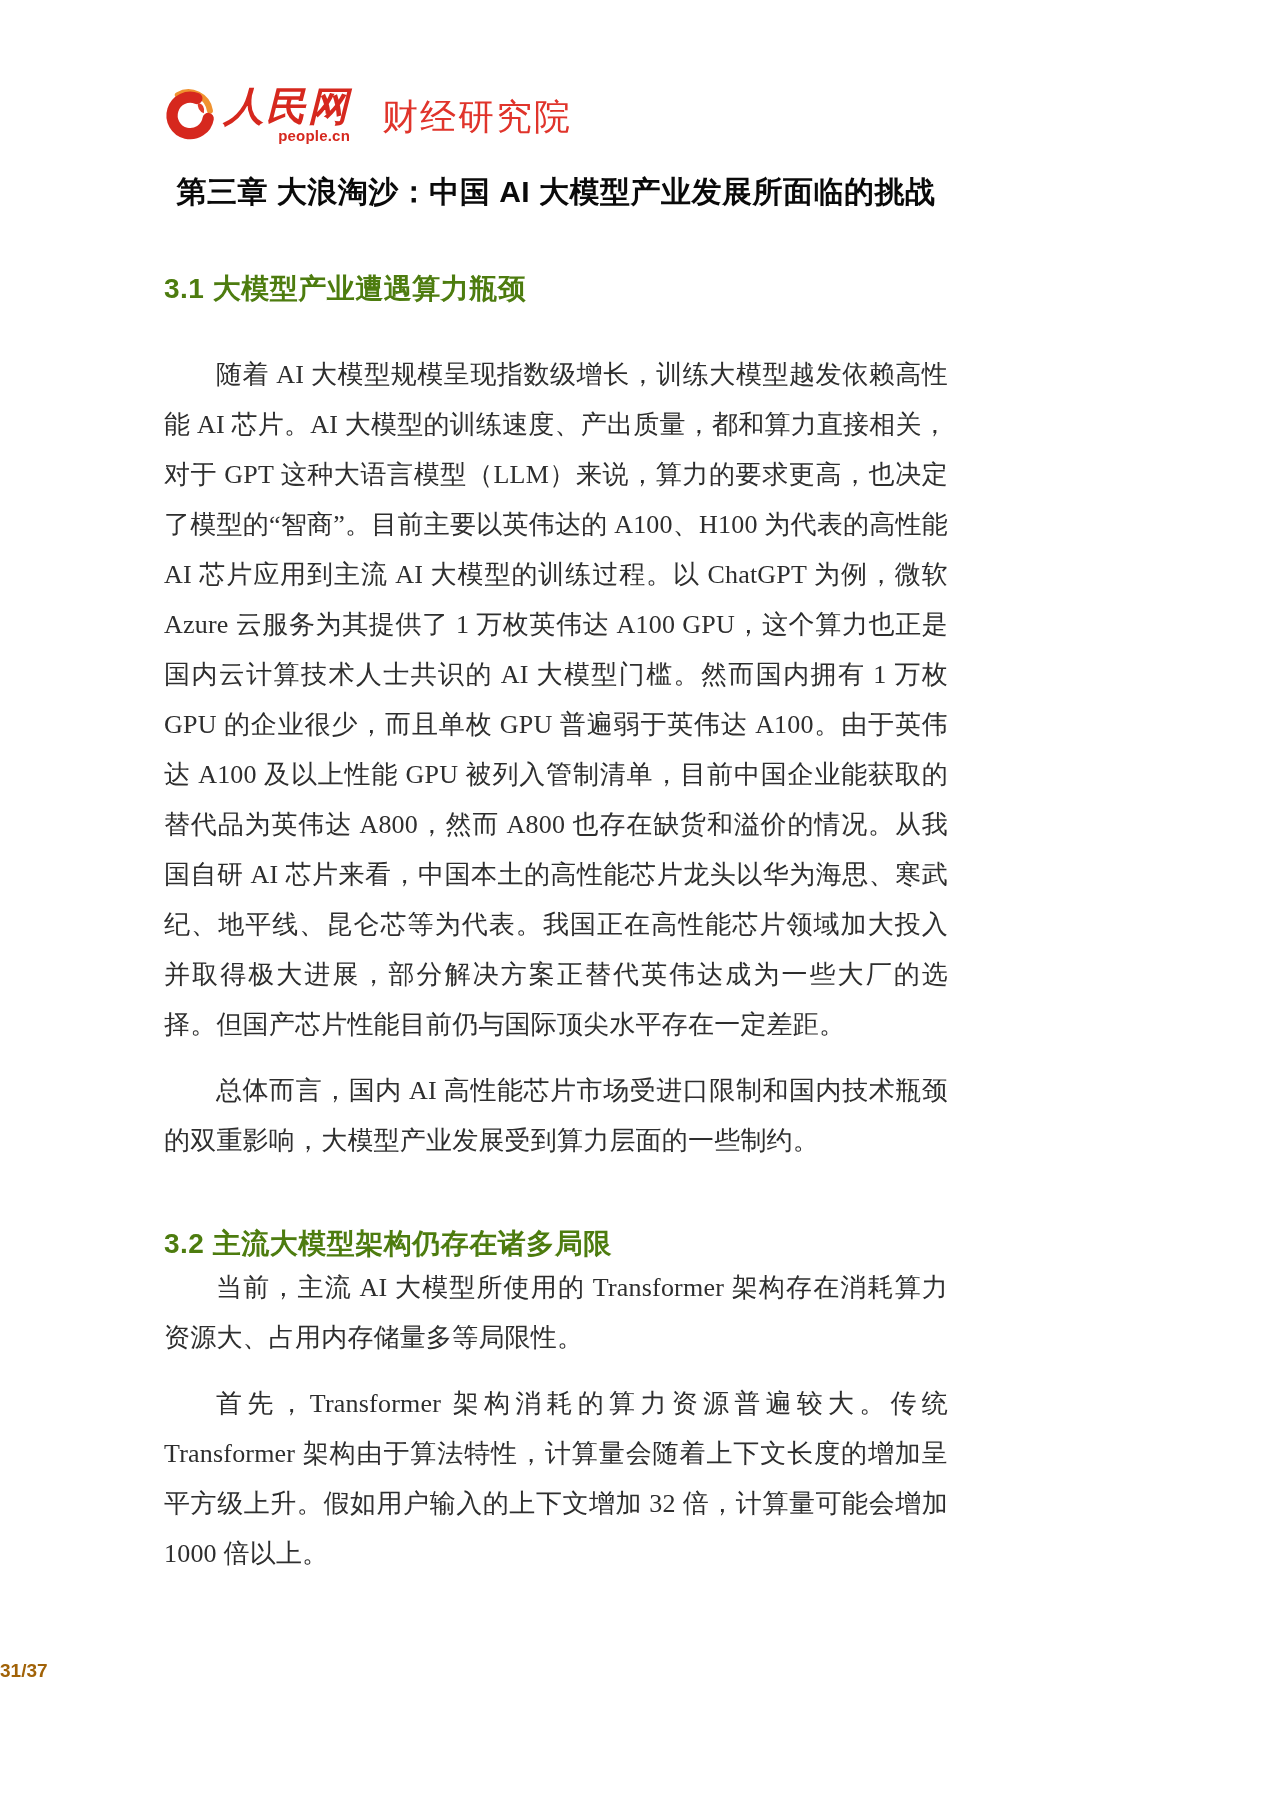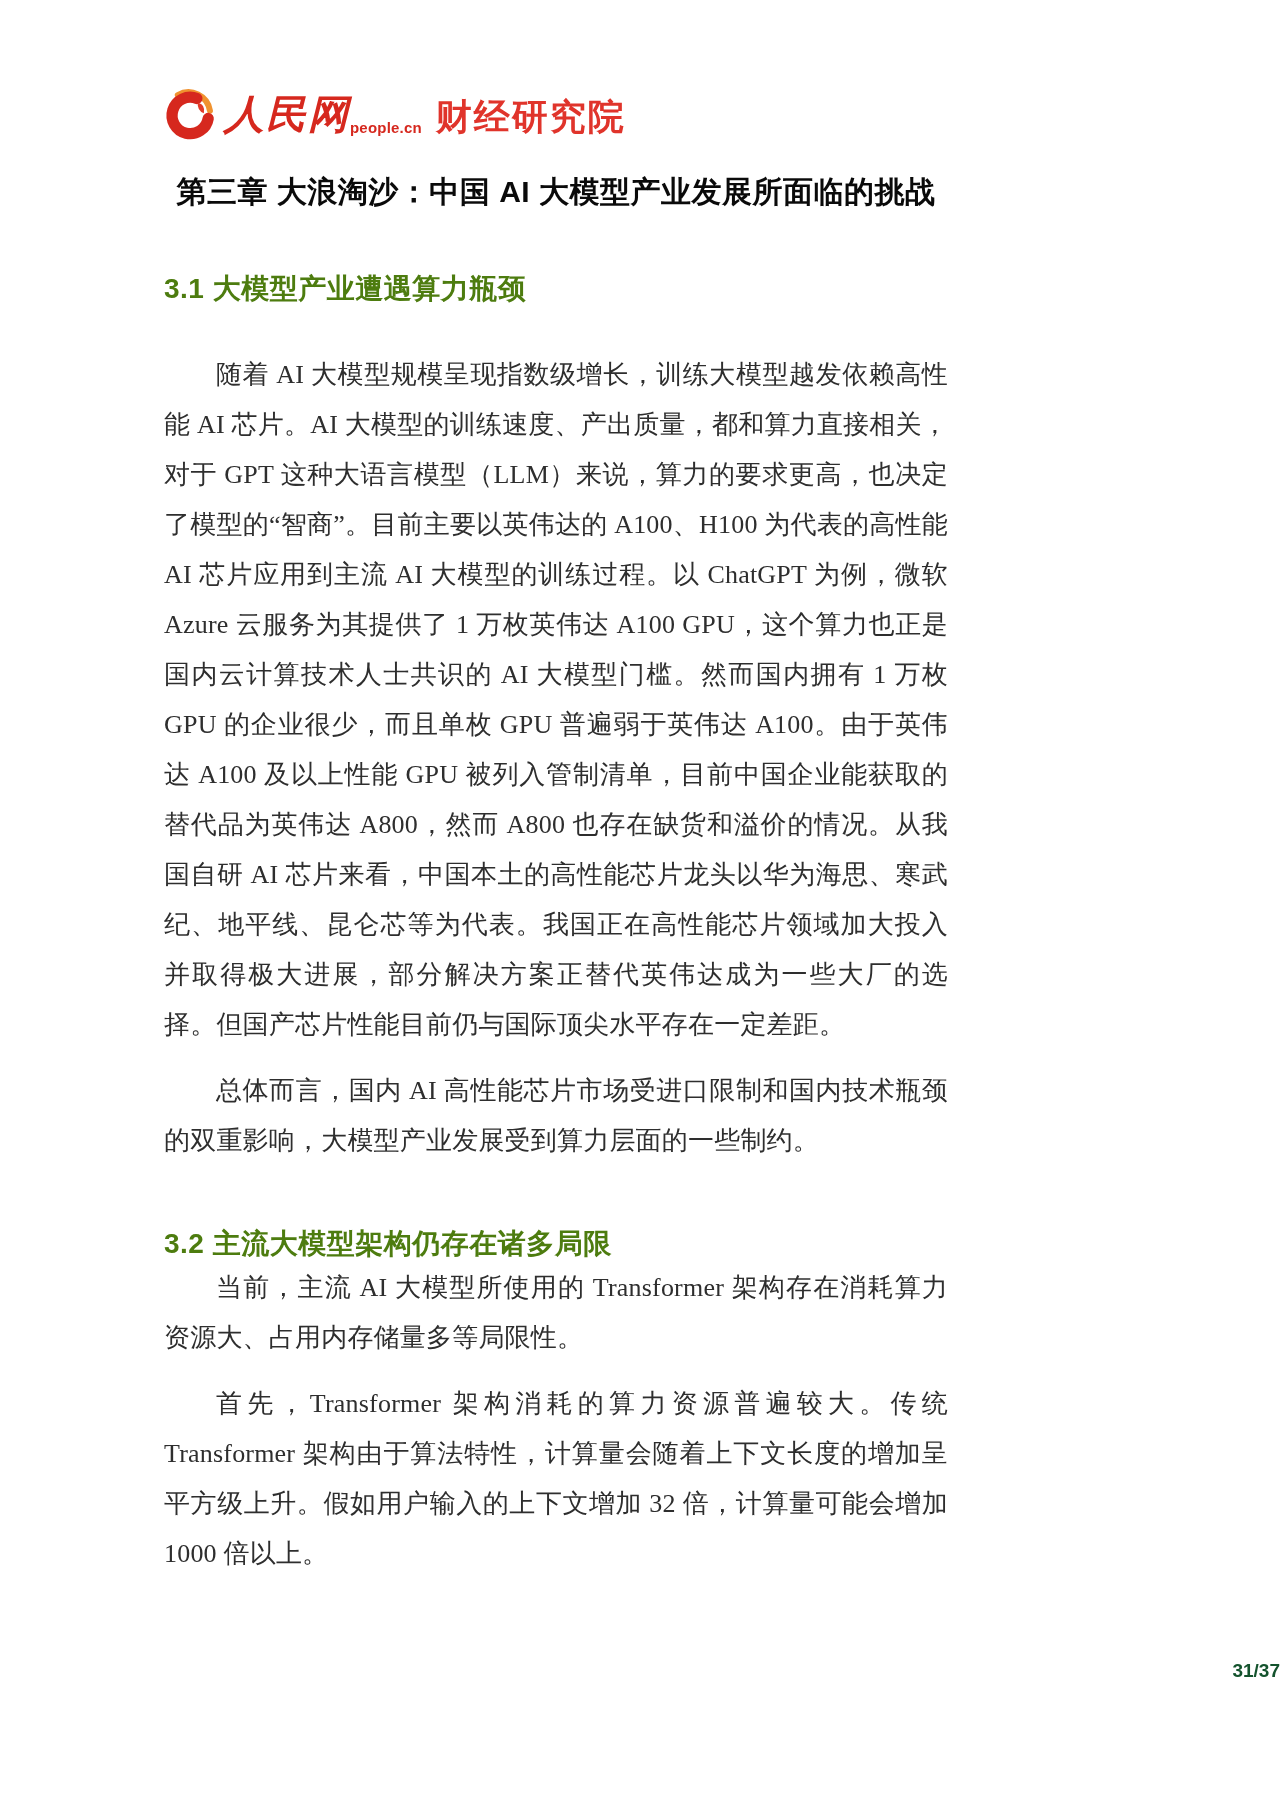--- a/index.html
+++ b/index.html
@@ -28,23 +28,23 @@
     height: 70px;
   }
   .logo-icon {
     width: 52px;
     height: 58px;
     margin-right: 8px;
     flex: 0 0 auto;
   }
   .logo-text {
     display: flex;
-    flex-direction: row;
+    flex-direction: column;
     align-items: center;
-    margin-right: 14px;
+    margin-right: 32px;
   }
   .logo-cn {
     font-family: "Liberation Serif", "DejaVu Serif", serif;
     font-style: italic;
     font-weight: 700;
     font-size: 40px;
     line-height: 40px;
     color: #d6281e;
     letter-spacing: 2px;
     white-space: nowrap;
@@ -54,21 +54,21 @@
     font-weight: 700;
     font-size: 15px;
     line-height: 15px;
     margin-top: 1px;
     color: #d6281e;
     align-self: flex-end;
     letter-spacing: 0.2px;
   }
   .org-name {
     font-family: "Liberation Sans", "DejaVu Sans", sans-serif;
-    font-weight: 700;
+    font-weight: 400;
     font-size: 36px;
     color: #e0342b;
     letter-spacing: 2px;
     white-space: nowrap;
     padding-bottom: 6px;
     margin-top: 10px;
   }
   
   .chapter-title {
     margin: 22px 0 0 0;
@@ -101,25 +101,25 @@
     text-align: justify;
     color: #2e2e2e;
     letter-spacing: 0.2px;
   }
   
   .page-footer {
     position: absolute;
     left: 0;
     right: 0;
     bottom: 128px;
-    text-align: right;
+    text-align: left;
     font-family: "Liberation Sans", "DejaVu Sans", sans-serif;
     font-weight: 700;
     font-size: 19px;
-    color: #14532d;
+    color: #a16207;
   }
 </style>
 </head>
 <body>
 
 <div class="page">
   <div class="content">
 
     <header class="brand">
       <svg class="logo-icon" viewBox="0 0 60 62" aria-hidden="true">

